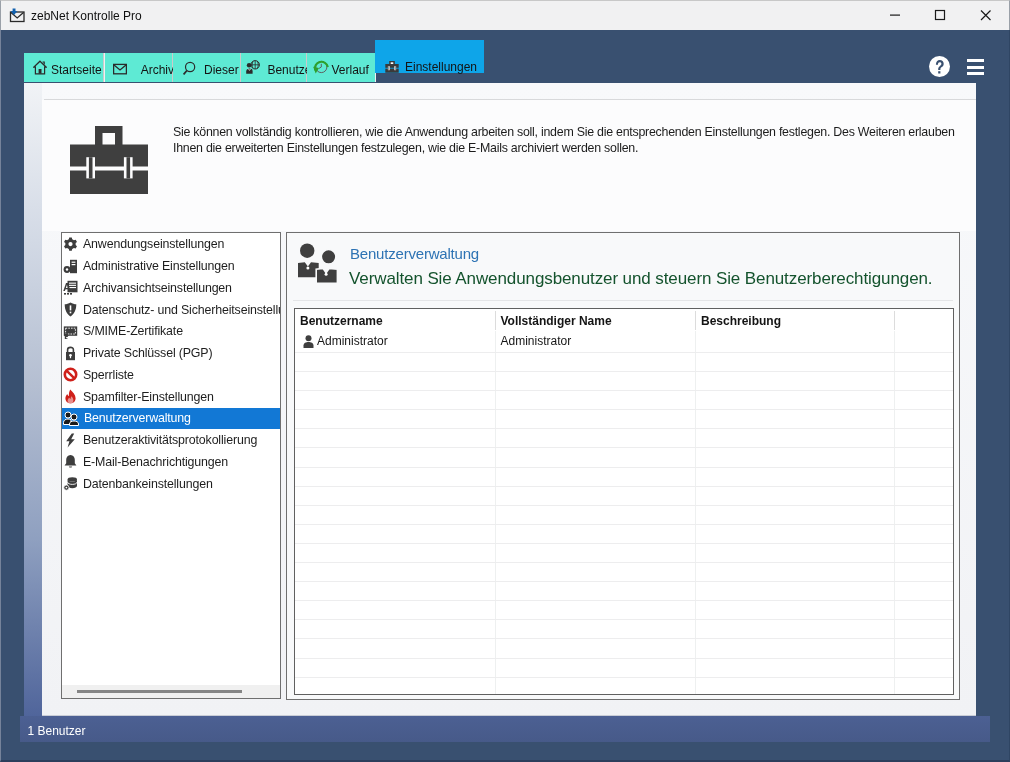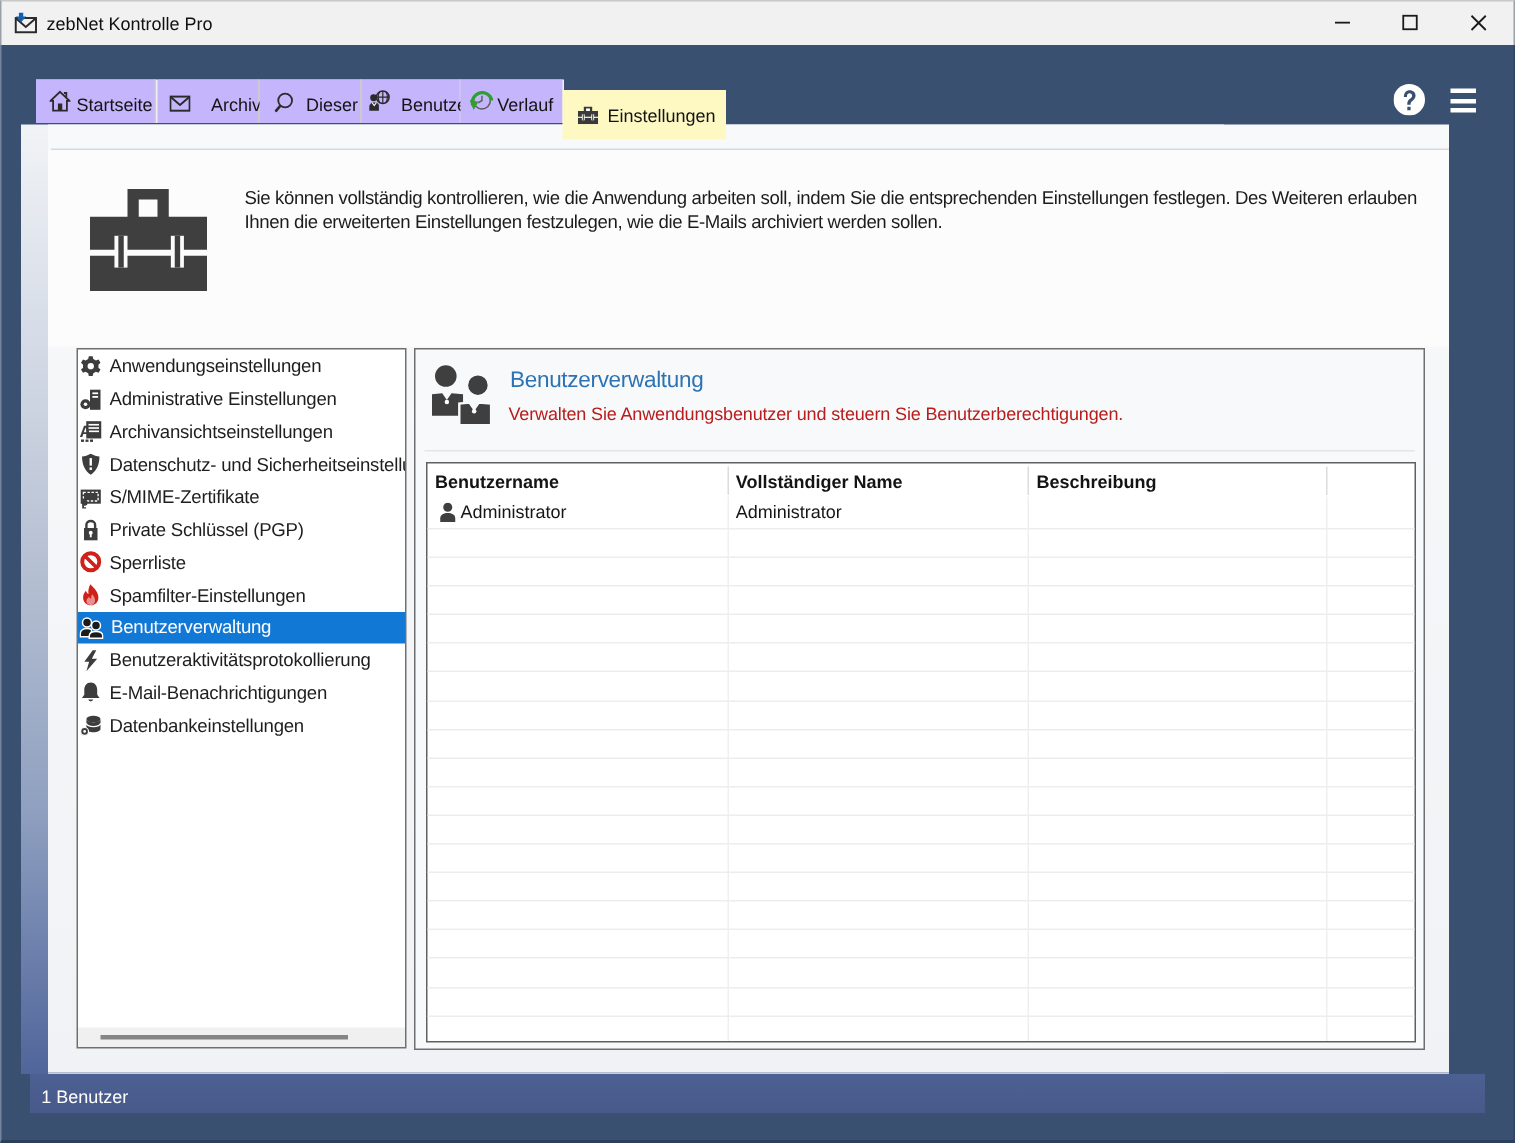--- a/index.html
+++ b/index.html
@@ -9,52 +9,52 @@
 
   
   #titlebar { left:0; top:0; width:1010px; height:30px; background:#f1f1f2; border-left:1px solid #9aa0a8; border-top:1px solid #c8c8c8; border-right:1px solid #9aa0a8; }
   #titletext { left:31px; top:9px; font-size:12px; color:#101010; }
   .winbtn { color:#1a1a1a; }
 
   
   #mainbg { left:0; top:30px; width:1010px; height:732px; background:#395070; border-left:1px solid #76839a; border-right:1px solid #2f4563; border-bottom:2px solid #2c3e5c; }
 
   
-  .tab { top:52.5px; height:29px; background:#c4b5fd; display:flex; align-items:center; font-size:12px; color:#141414; border-right:1px solid #cbcbcb; }
+  .tab { top:52.5px; height:29px; background:#5eead4; display:flex; align-items:center; font-size:12px; color:#141414; border-right:1px solid #cbcbcb; }
   .tab svg { flex:0 0 auto; }
   .tab span { white-space:nowrap; position:relative; top:3px; }
   #tab6 span { top:0.5px; }
-  #tab6 { top:60px; height:33px; background:#fef9c3; border-right:none; z-index:5; }
+  #tab6 { top:40px; height:33px; background:#0ea5e9; border-right:none; z-index:5;align-items:flex-end; }
 
   
   .hbar { left:966.5px; width:17px; height:3px; background:#ffffff; }
 
   
-  #panel { left:14px; top:83px; width:802px; height:632.5px; background:linear-gradient(to bottom,#f1f3f6 0%,#d2d9e5 25%,#b4bed1 48%,#8fa0c0 72%,#50659b 100%); }
+  #panel { left:24px; top:83px; width:802px; height:632.5px; background:linear-gradient(to bottom,#f1f3f6 0%,#d2d9e5 25%,#b4bed1 48%,#8fa0c0 72%,#50659b 100%); }
   #panelint { left:18px; top:0; width:934px; height:632.5px; background:linear-gradient(to bottom,#f8f9fb 0%,#f1f2f5 100%); border-bottom:1px solid #c9cdd6; }
   #hdrline { left:20px; top:15.8px; width:931.5px; height:1px; background:#d8d9db; }
   #hdrwhite { left:18px; top:16.8px; width:934px; height:131px; background:#fcfcfd; }
 
   #para1, #para2 { left:149px; font-size:12.4px; letter-spacing:-0.25px; color:#1c1c1c; line-height:15.8px; white-space:nowrap; }
   #para1 { top:42px; }
   #para2 { top:86.3px; }
 
   
   #sidebar { left:36.5px; top:149px; width:220.5px; height:467px; background:#ffffff; border:1px solid #6f6f6f;text-align:center; }
   .sitem { position:absolute; left:0; width:218.5px; height:21.75px; display:flex; align-items:center; padding-left:1px; font-size:12.4px; letter-spacing:-0.15px; color:#1e1e1e; }
   .sitem svg { flex:0 0 auto; margin-right:0; }
   .sitem span { margin-left:5.5px; white-space:nowrap; overflow:hidden; }
   .sitem.sel { background:#1278d5; color:#ffffff; }
   #strack { left:0px; top:451.5px; width:218.5px; height:13.5px; background:#f0f0f0; }
   #sthumb { left:15.5px; top:457px; width:164.5px; height:3px; background:#858585; }
 
   
   #rightbox { left:262px; top:149px; width:673.5px; height:467.5px; background:#f8f9fa; border:1px solid #6f6f6f; }
   #rtitle { left:63px; top:11.9px; font-size:15px; letter-spacing:-0.2px; color:#2d73b4; }
-  #rsub { left:62px; top:36px; font-size:12px; letter-spacing:-0.1px; color:#b91c1c; }
+  #rsub { left:62px; top:36px; font-size:17px; letter-spacing:-0.1px; color:#14532d; }
   #rline { left:6px; top:67px; width:660px; height:1px; background:#e4e5e7; }
   #table { left:7px; top:75.2px; width:659.9px; height:386.7px; background:#ffffff; border:1px solid #606060; }
   .th { position:absolute; top:5px; font-size:12px; color:#141414; white-space:nowrap;font-weight:bold; }
   .vsep { position:absolute; top:0; width:1px; height:384.7px; background:#eef0f0; }
   .vseph { position:absolute; top:2px; width:1px; height:19px; background:#dcdcdc; }
   .hline { position:absolute; left:0; width:657.9px; height:1px; background:#ededee; }
   #rowtext1 { position:absolute; left:22px; top:25.3px; font-size:12px; color:#161616; }
   #rowtext2 { position:absolute; left:205.5px; top:25.3px; font-size:12px; color:#161616; }
 
   

